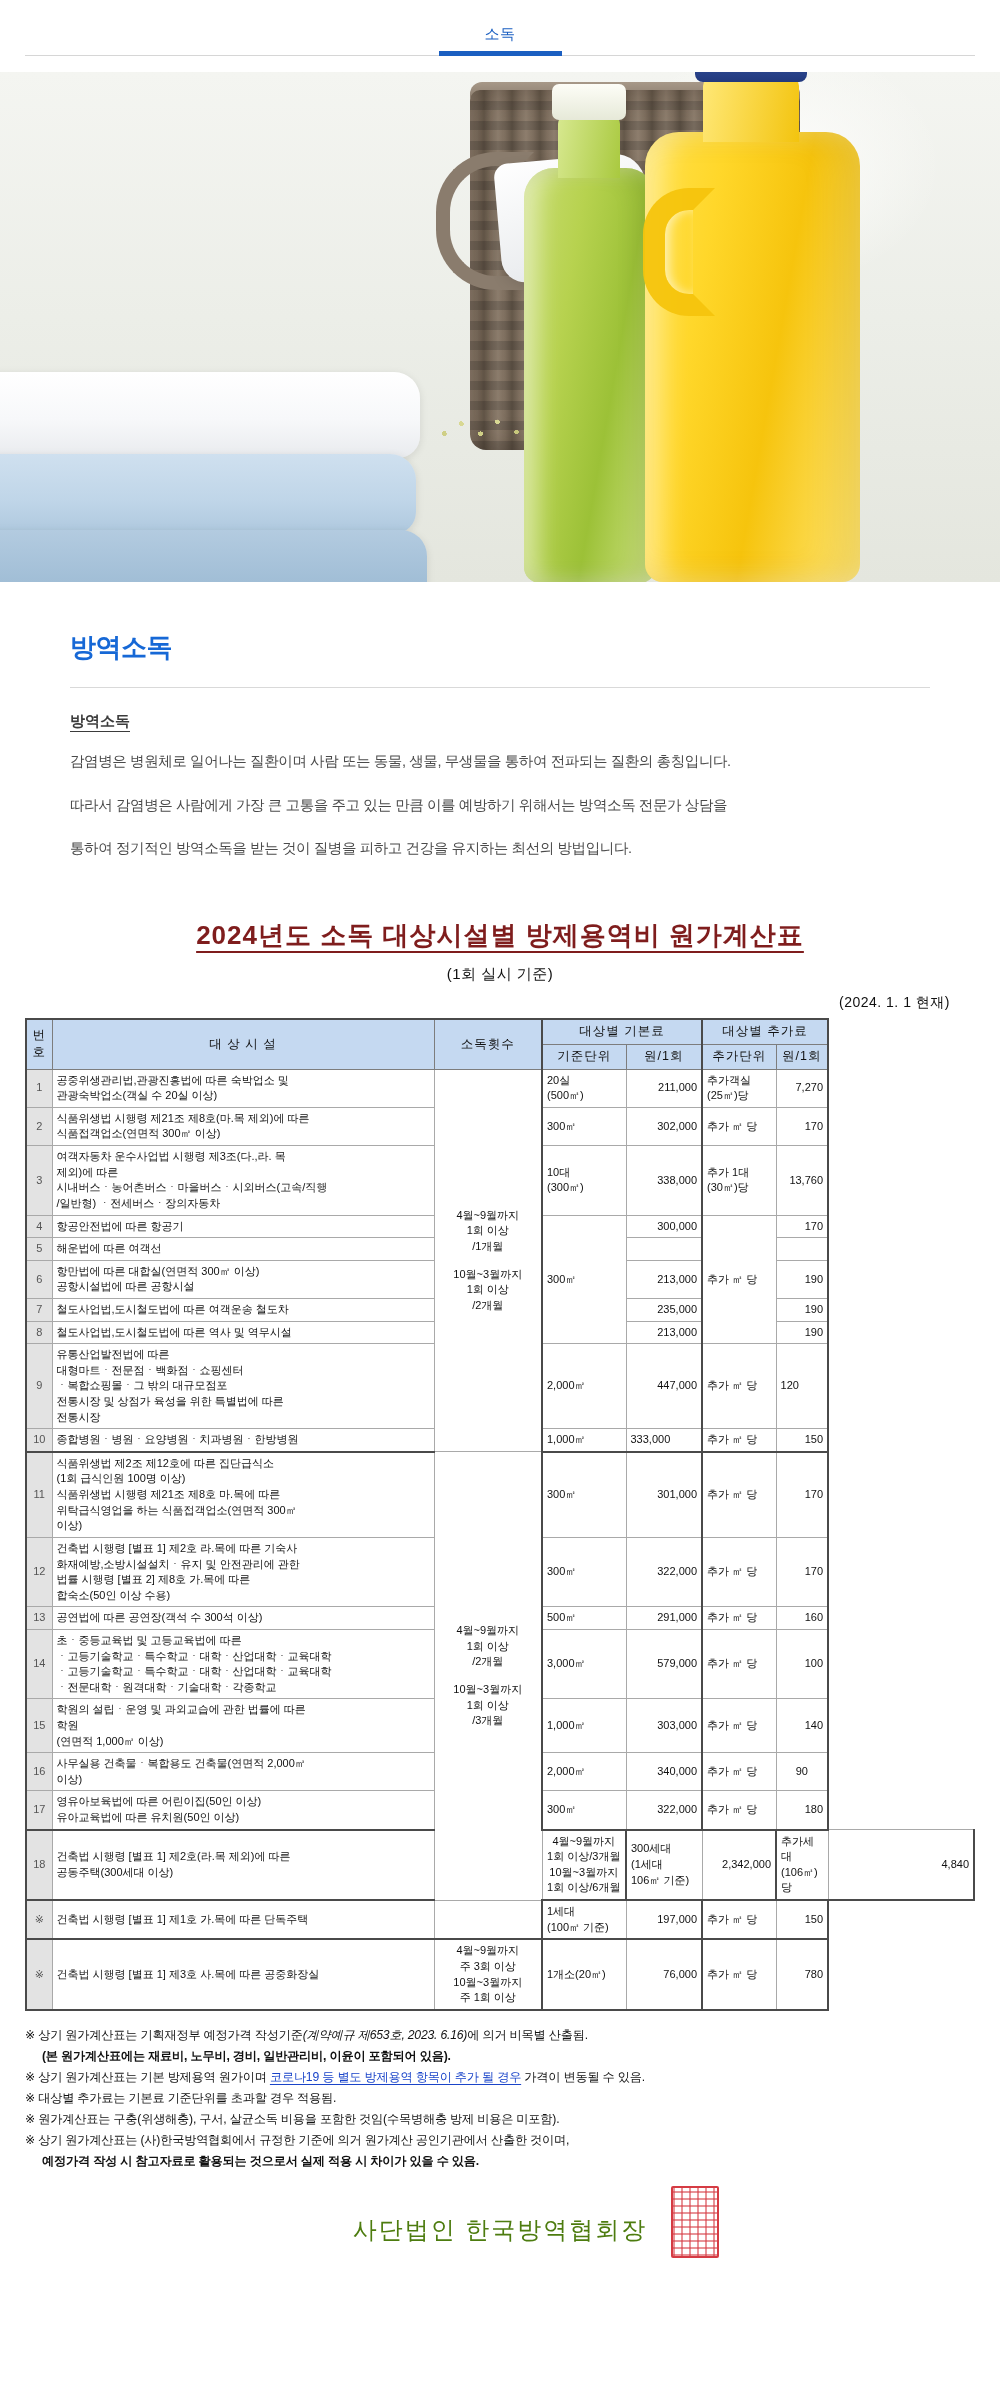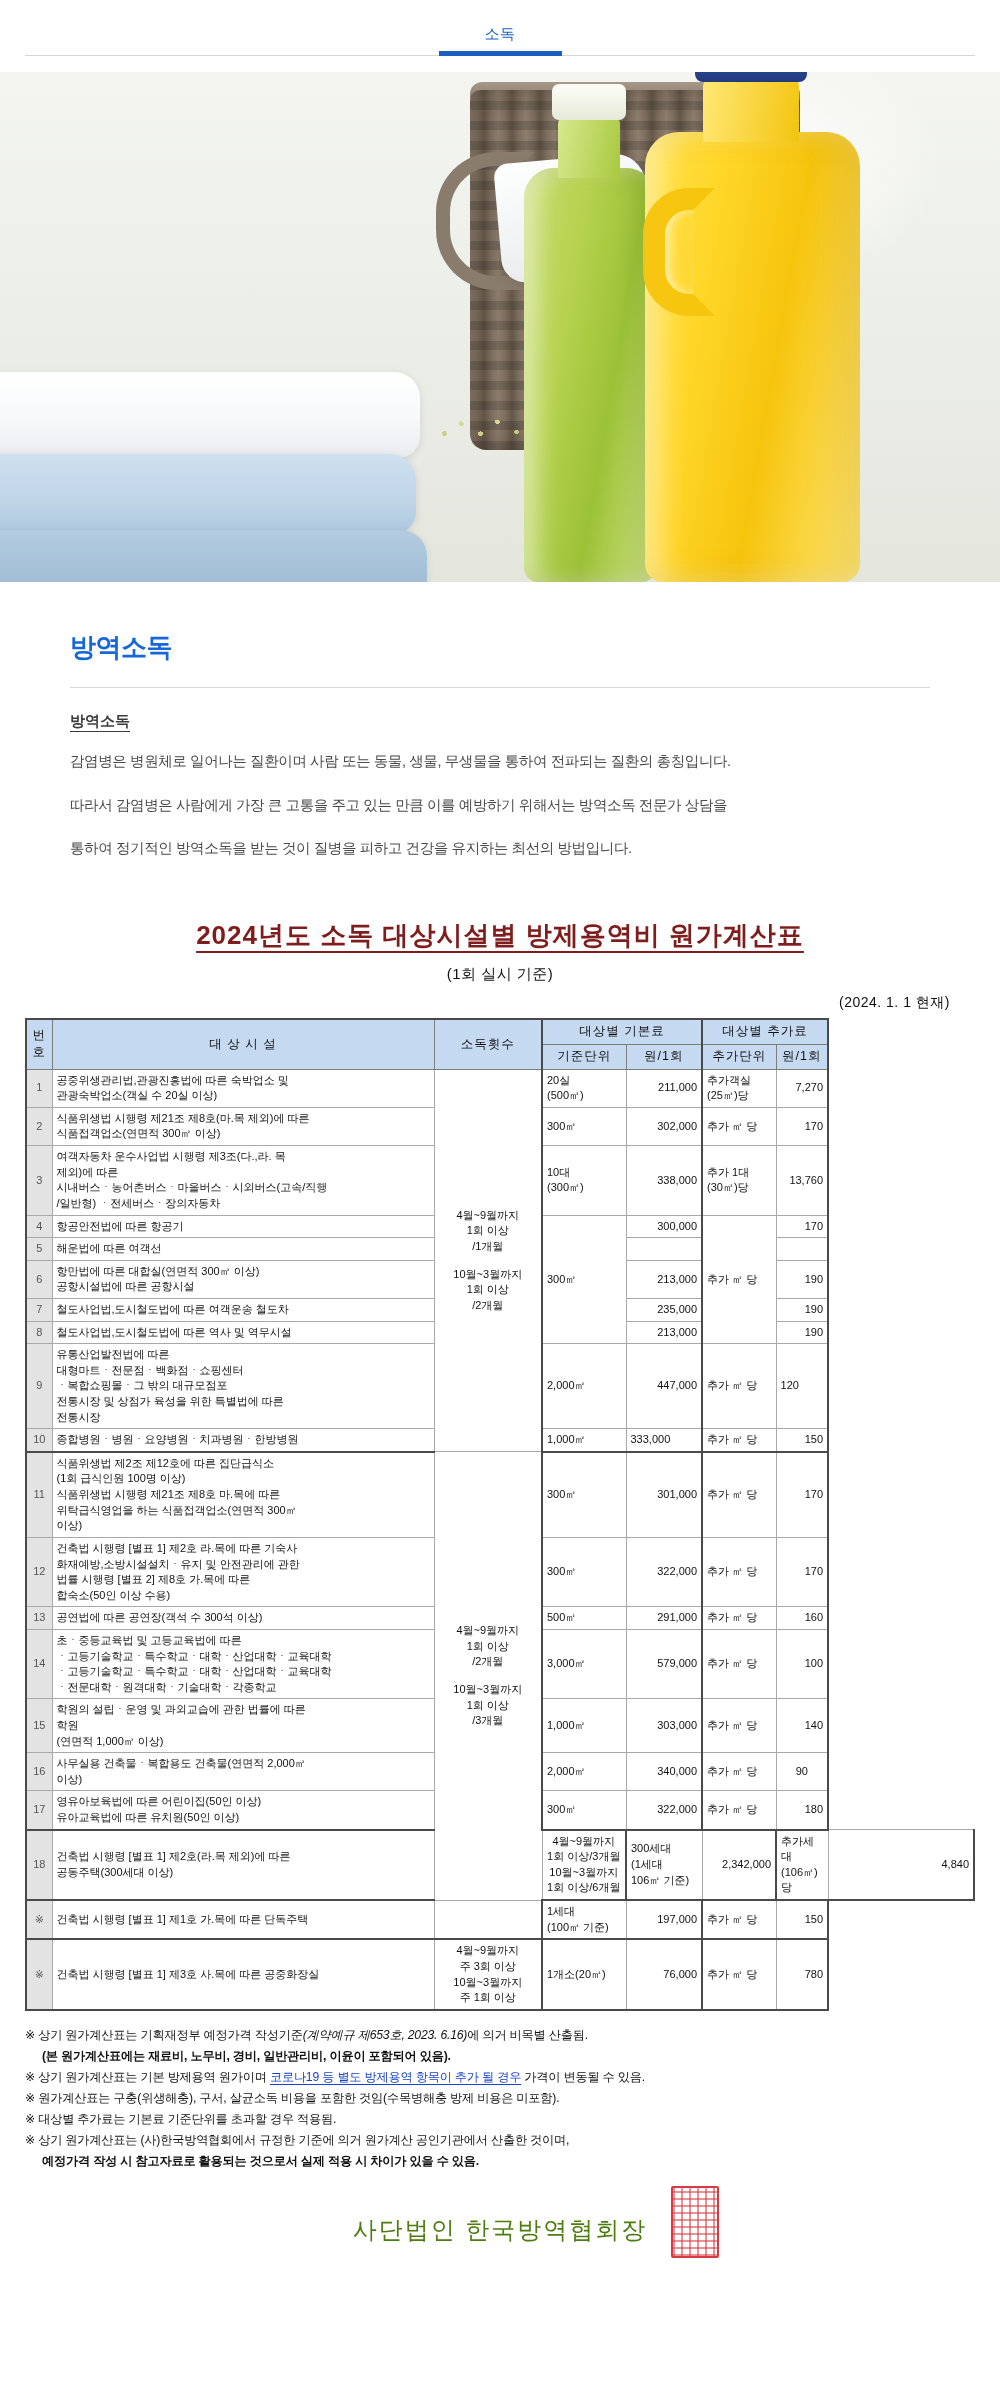--- a/index.html
+++ b/index.html
@@ -660,22 +660,22 @@
         <td class="thick-r thick-b" style="text-align:right">780</td>
       </tr>
 
     </tbody>
   </table>
 
   <div class="notes">
     <span class="line"><span>※ 상기 원가계산표는 기획재정부 예정가격 작성기준</span><span class="ital">(계약예규 제653호, 2023. 6.16)</span><span>에 의거 비목별 산출됨.</span></span>
     <span class="indent">(본 원가계산표에는 재료비, 노무비, 경비, 일반관리비, 이윤이 포함되어 있음).</span>
     <span class="line"><span>※ 상기 원가계산표는 기본 방제용역 원가이며 </span><span class="hl">코로나19 등 별도 방제용역 항목이 추가 될 경우</span><span> 가격이 변동될 수 있음.</span></span>
+    <span class="line">※ 대상별 추가료는 기본료 기준단위를 초과할 경우 적용됨.</span>
     <span class="line">※ 원가계산표는 구충(위생해충), 구서, 살균소독 비용을 포함한 것임(수목병해충 방제 비용은 미포함).</span>
-    <span class="line">※ 대상별 추가료는 기본료 기준단위를 초과할 경우 적용됨.</span>
     <span class="line">※ 상기 원가계산표는 (사)한국방역협회에서 규정한 기준에 의거 원가계산 공인기관에서 산출한 것이며,</span>
     <span class="indent">예정가격 작성 시 참고자료로 활용되는 것으로서 실제 적용 시 차이가 있을 수 있음.</span>
   </div>
 
   <div class="signature">
     <span class="sign-text">사단법인  한국방역협회장</span>
     <span class="seal"></span>
   </div>
 </div>
 

